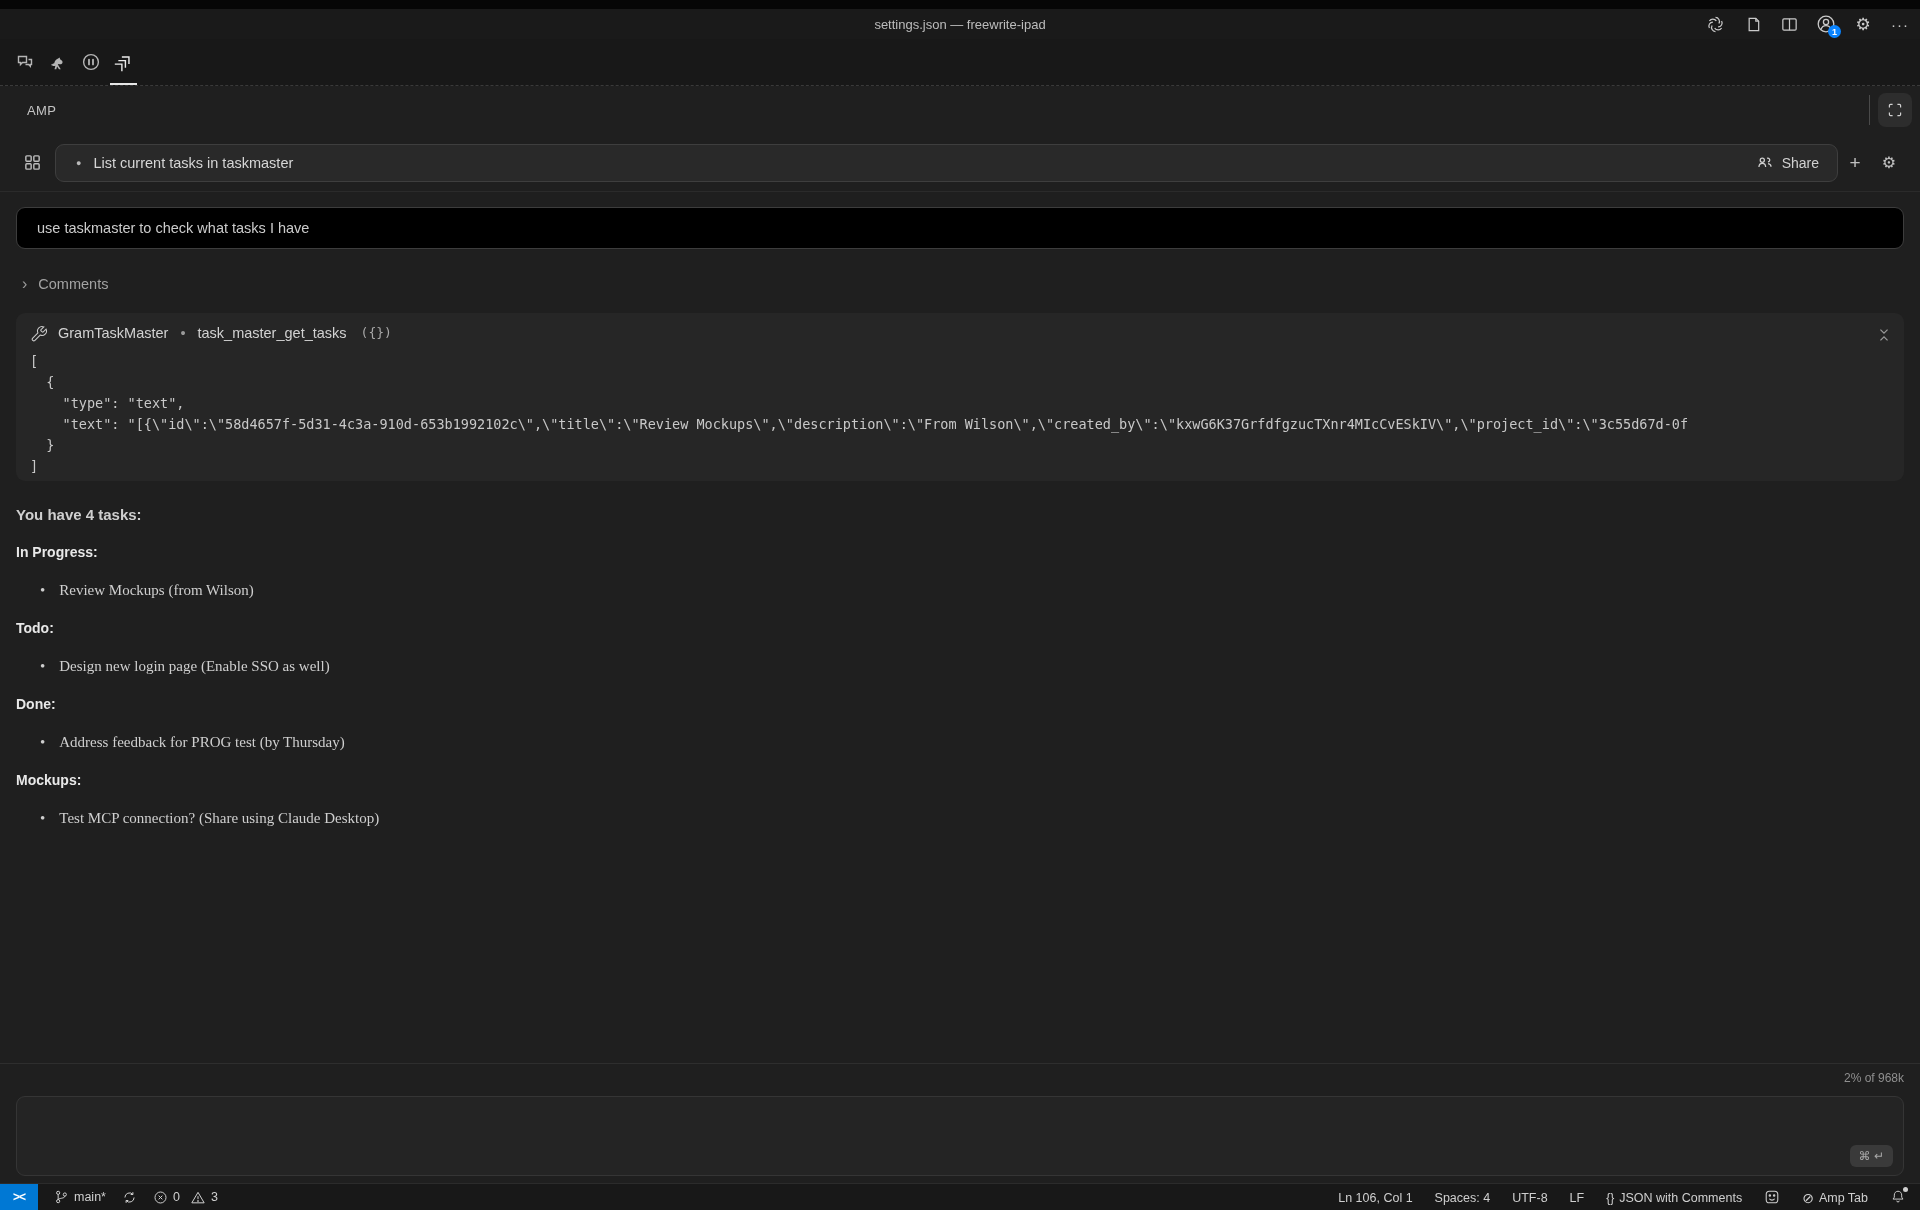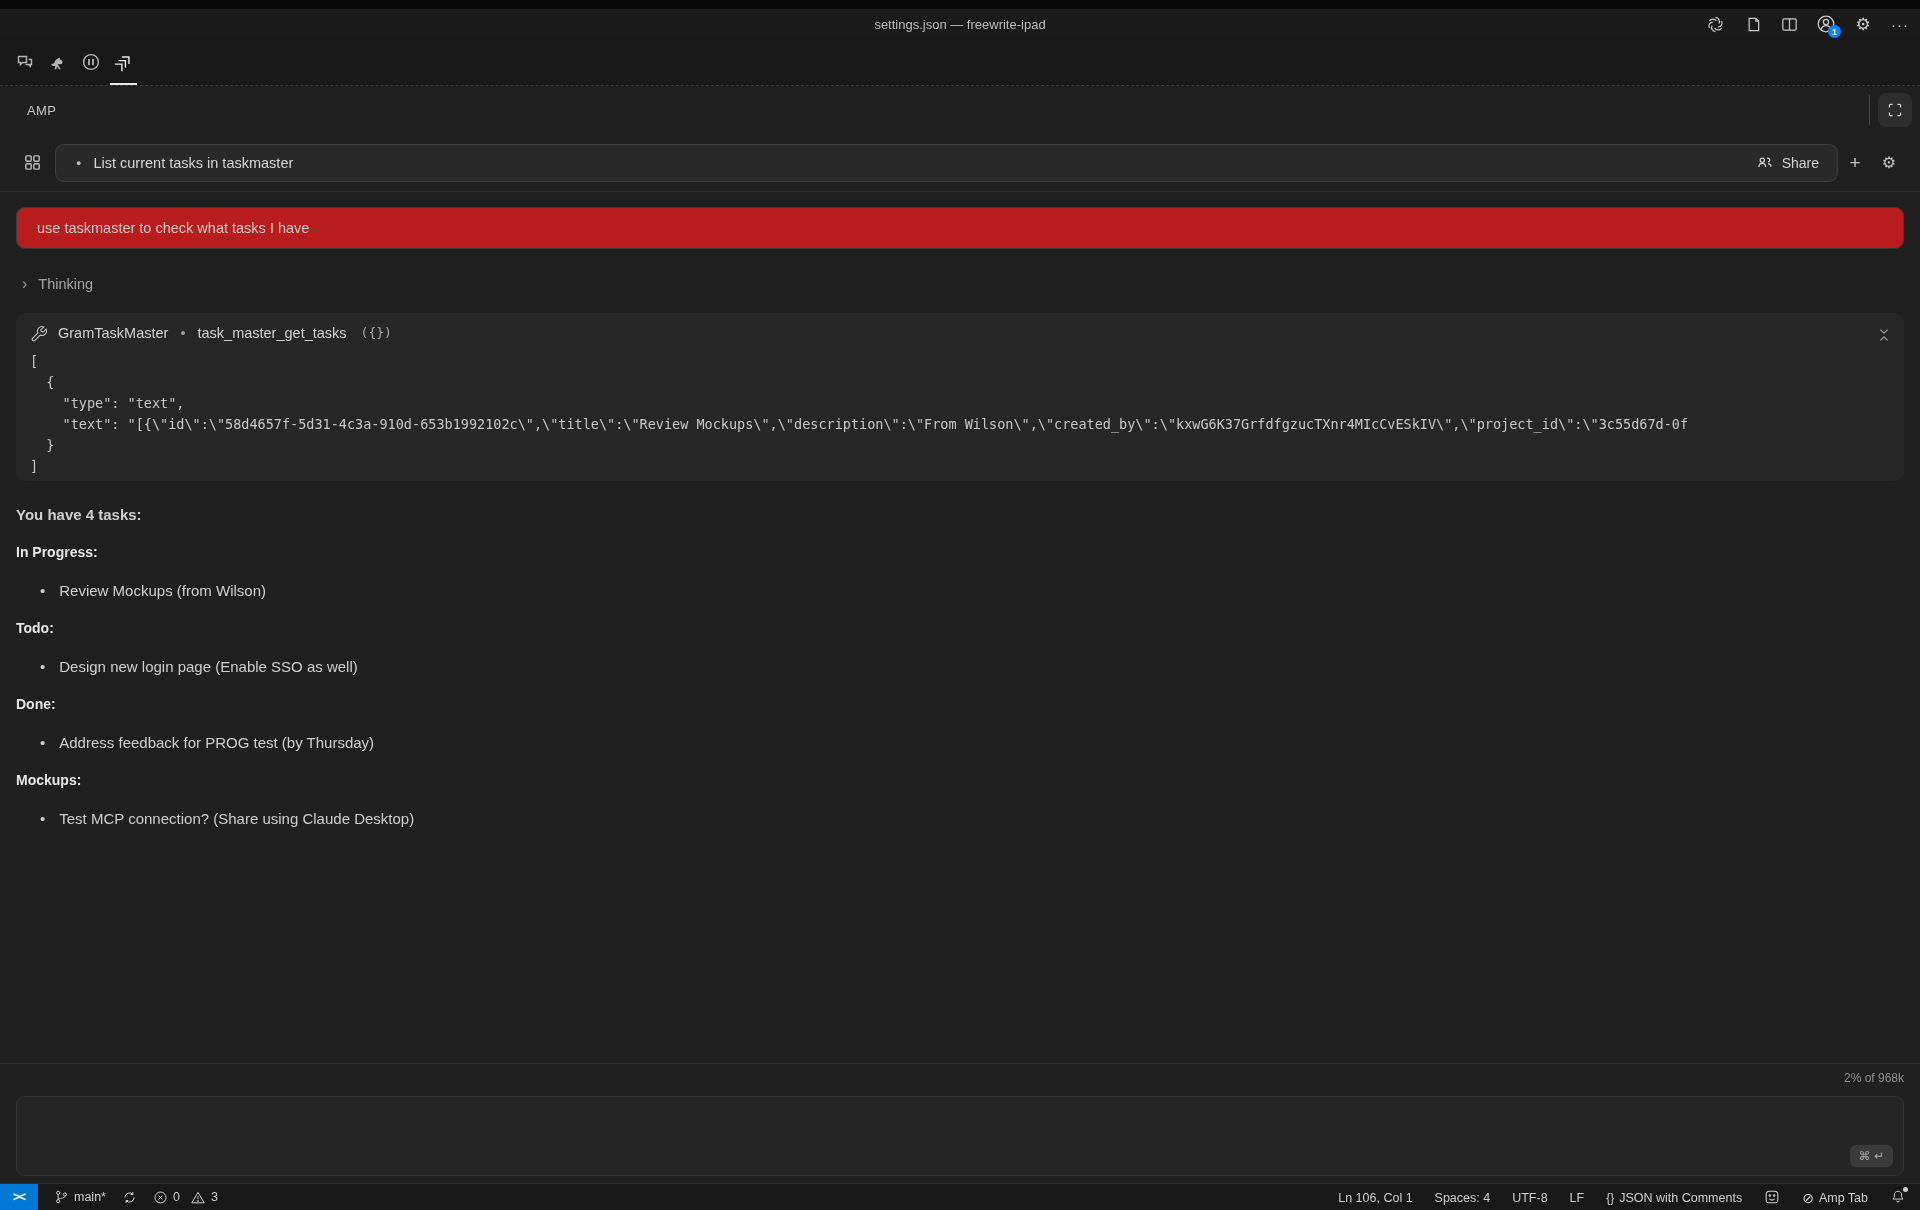--- a/index.html
+++ b/index.html
@@ -51,42 +51,42 @@
   .thread-dot { font-size:9px; color:#b9b9b9; margin-right:12px; }
   .thread-title { font-size:14.5px; color:#d6d6d6; flex:1; }
   .share-btn { display:flex; align-items:center; gap:8px; padding:5px 12px; border-radius:7px; color:#d0d0d0;
     font-size:14px; }
   .share-btn svg { stroke:#d0d0d0; fill:none; stroke-width:1.4; }
   .plus-btn { width:34px; text-align:center; font-size:19px; color:#c0c0c0; font-weight:300; }
   .gear-btn { width:34px; text-align:center; font-size:16px; color:#c0c0c0; }
 
   
   .chat { position:absolute; top:193px; left:0; width:1920px; height:868px; padding:14px 16px 0 16px; }
-  .user-box { height:42px; border:1px solid #3d3d3d; background:#b91c1c; border-radius:9px;
+  .user-box { height:42px; border:1px solid #3d3d3d; background:#000000; border-radius:9px;
     display:flex; align-items:center; padding:12px 20px; font-size:14.5px; color:#cccccc; }
   .thinking-row { margin:26px 0 0 6px; display:flex; align-items:center; gap:11px; color:#a2a2a2;
     font-size:14.5px; }
   .thinking-chevron { font-size:16px; color:#9a9a9a; }
 
   .tool-block { margin-top:20px; background:#262626; border-radius:9px; padding:12px 14px 14px 14px;
     height:168px; position:relative; overflow:hidden; }
   .tool-head { display:flex; align-items:flex-start; gap:10px; font-size:14.5px; color:#d2d2d2; }
   .tool-head svg { stroke:#c9c9c9; fill:none; stroke-width:1.4; }
   .tool-sep { color:#9a9a9a; margin:0 2px; }
   .tool-args { font-family:"DejaVu Sans Mono", monospace; font-size:13px; color:#a8a8a8; margin-left:4px; }
   .tool-collapse { position:absolute; right:12px; top:14px; }
   .tool-collapse svg { stroke:#9a9a9a; fill:none; stroke-width:1.4; }
   .tool-output { margin-top:8px; font-family:"DejaVu Sans Mono", monospace; font-size:13.5px;
     line-height:21px; color:#c8c8c8; white-space:pre; overflow:hidden; }
 
   .response { margin-top:24px; font-size:15px; color:#cfcfcf; }
   .response p { margin:0 0 19px 0; line-height:19px;font-weight:bold; }
   .response h3 { margin:0 0 19px 0; line-height:19px; font-size:14px; font-weight:bold; color:#e8e8e8; }
   .response ul { list-style:none; margin:0 0 19px 0; padding-left:24px; }
-  .response li { line-height:19px; }
+  .response li { line-height:19px;font-family:Liberation Serif, serif; }
   .response li::before { content:"•"; margin-right:14px; color:#cfcfcf; }
 
   
   .context-divider { position:absolute; top:1063px; left:0; width:1920px; height:1px; background:#2e2e2e; }
   .context-usage { position:absolute; top:1071px; right:16px; font-size:12px; color:#8f8f8f; }
   .input-box { position:absolute; top:1096px; left:16px; width:1888px; height:80px; background:#242424;
     border:1px solid #353535; border-radius:9px; }
   .input-box textarea { position:absolute; inset:8px 60px 8px 12px; background:transparent; border:none;
     resize:none; outline:none; color:#cccccc; font-family:"Liberation Sans", sans-serif; font-size:14px; }
   .cmd-pill { position:absolute; right:10px; bottom:8px; background:#3a3a3a; border-radius:6px;
@@ -226,21 +226,21 @@
   <div class="gear-btn">⚙</div>
 </div>
 
 <div class="chat">
   <div class="user-box">
     <span>use taskmaster to check what tasks I have</span>
   </div>
 
   <div class="thinking-row">
     <span class="thinking-chevron">›</span>
-    <span>Thinking</span>
+    <span>Comments</span>
   </div>
 
   <div class="tool-block">
     <div class="tool-head">
       <svg width="18" height="18" viewBox="0 0 24 24">
         <path d="M14.7 6.3a1 1 0 0 0 0 1.4l1.6 1.6a1 1 0 0 0 1.4 0l3.77-3.77a6 6 0 0 1-7.94 7.94l-6.91 6.91a2.12 2.12 0 0 1-3-3l6.91-6.91a6 6 0 0 1 7.94-7.94l-3.76 3.76z"></path>
       </svg>
       <span>GramTaskMaster</span>
       <span class="tool-sep">•</span>
       <span>task_master_get_tasks</span>

